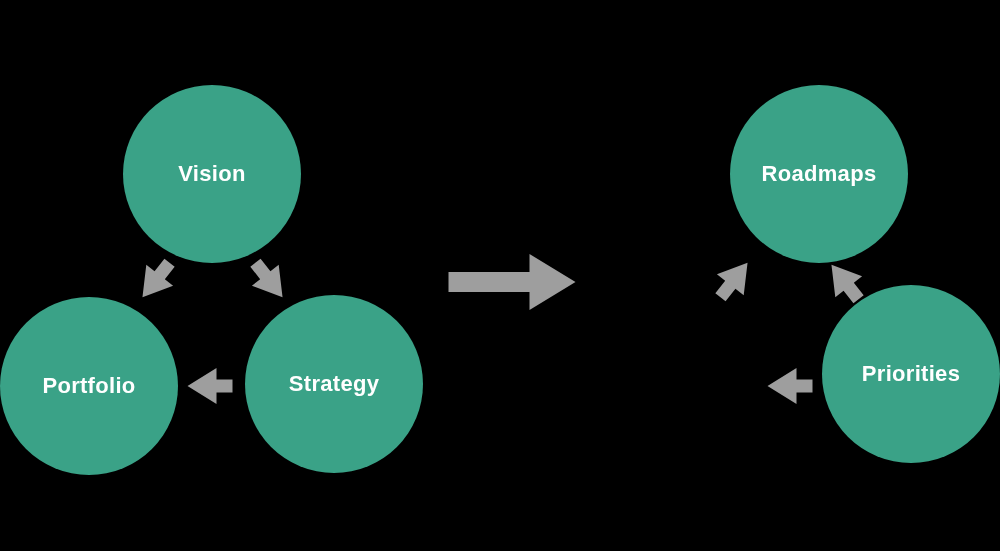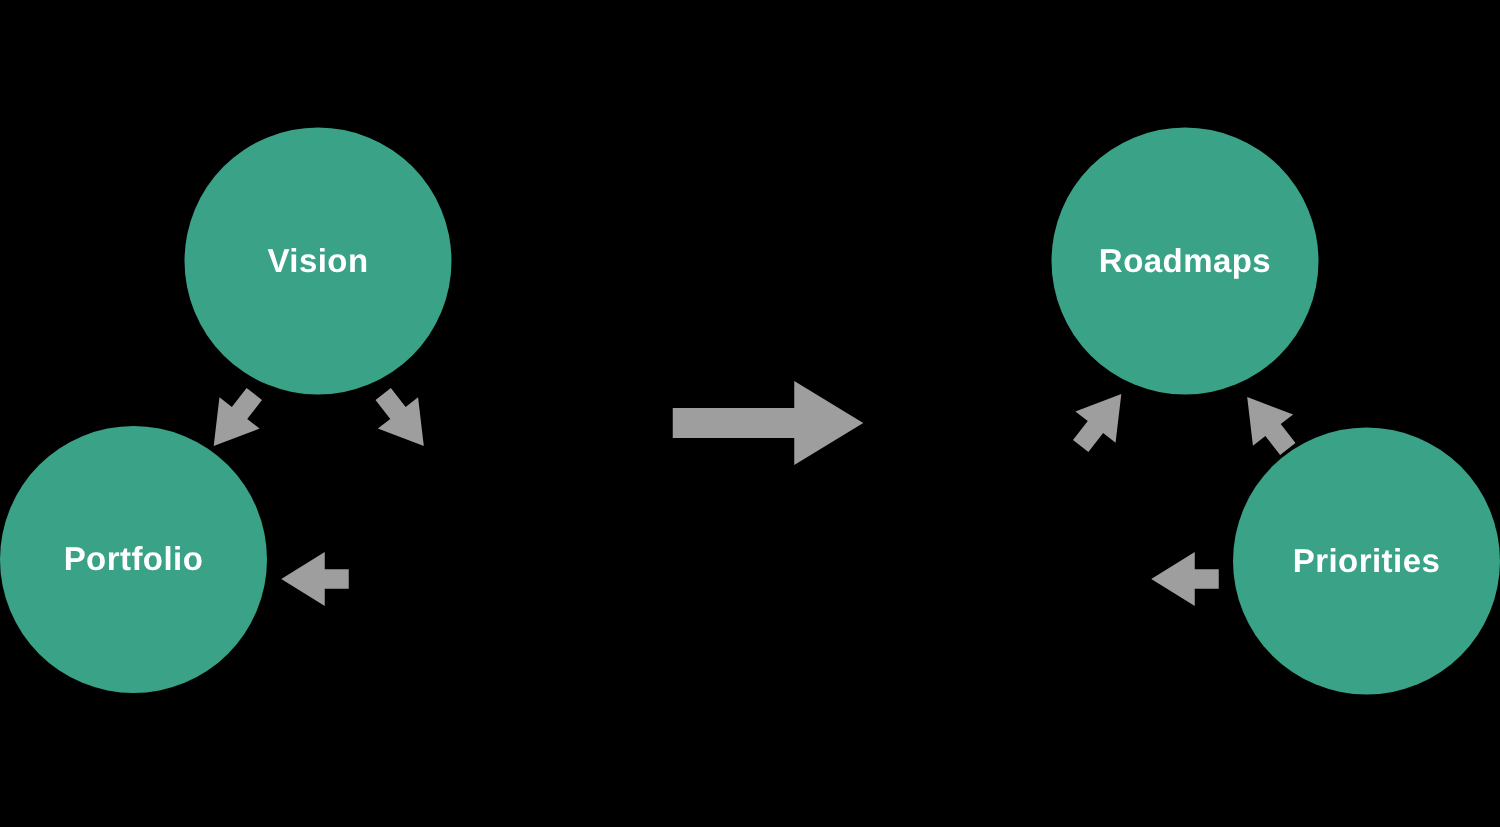--- a/index.html
+++ b/index.html
@@ -37,23 +37,23 @@
     justify-content: center;
   }
   .node-label {
     color: var(--label-color, #FFFFFF);
     font-size: 22px;
     font-weight: 700;
     letter-spacing: 0.3px;
     white-space: nowrap;
   }
   .node-vision     { left: 123px; top: 85px;  }
-  .node-portfolio  { left: 0px;   top: 284px; }
+  .node-portfolio  { left: 0px;   top: 297px; }
   .node-strategy   { left: 245px; top: 295px; }
-  .node-roadmaps   { left: 701px; top: 85px;  }
+  .node-roadmaps   { left: 730px; top: 85px;  }
   .node-investment { left: 577px; top: 295px; }
   .node-priorities { left: 822px; top: 285px; }
 </style>
 </head>
 <body>
 
 <div class="canvas">
 
   <svg class="arrows" viewBox="0 0 1000 551" xmlns="http://www.w3.org/2000/svg">
 
@@ -67,20 +67,23 @@
     <polygon points="-22,-6.5 -6,-6.5 -6,-17 22,0 -6,17 -6,6.5 -22,6.5" transform="translate(845,282) rotate(-128)"></polygon>
     <polygon points="-22.5,-6.5 -6.5,-6.5 -6.5,-18 22.5,0 -6.5,18 -6.5,6.5 -22.5,6.5" transform="translate(790,386) rotate(180)"></polygon>
   </svg>
 
   <div class="node node-vision">
     <span class="node-label">Vision</span>
   </div>
   <div class="node node-portfolio">
     <span class="node-label">Portfolio</span>
   </div>
+  <div class="node node-strategy">
+    <span class="node-label">Strategy</span>
+  </div>
 
   <div class="node node-roadmaps">
     <span class="node-label">Roadmaps</span>
   </div>
   <div class="node node-priorities">
     <span class="node-label">Priorities</span>
   </div>
 
 </div>
 

